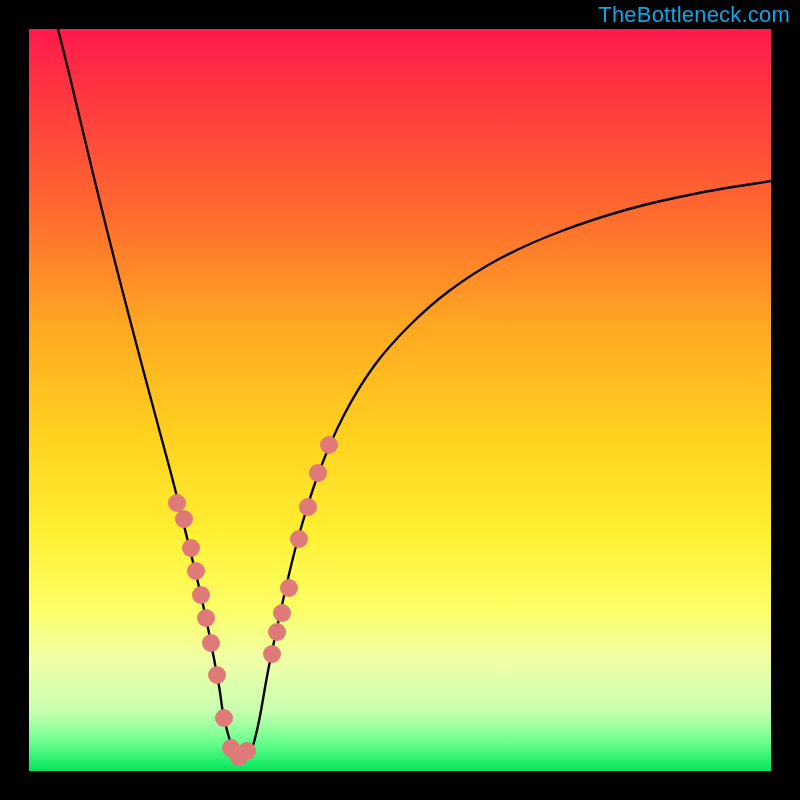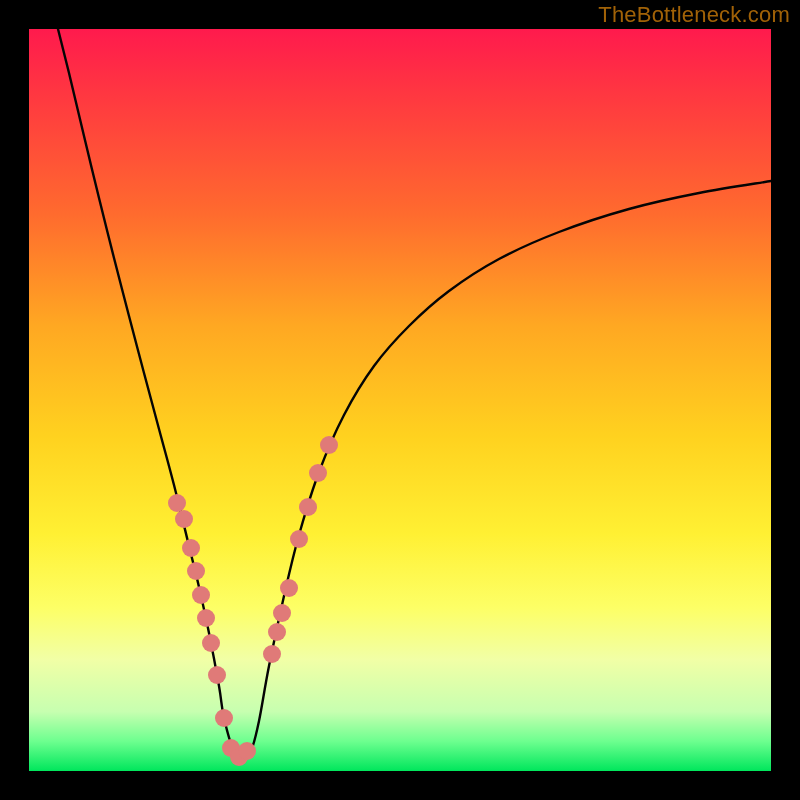--- a/index.html
+++ b/index.html
@@ -49,21 +49,21 @@
   svg.curve-layer {
     position: absolute;
     top: 0; left: 0;
     width: 742px;
     height: 742px;
   }
   .watermark {
     position: absolute;
     top: 2px;
     right: 10px;
-    color: #a16207;
+    color: #0ea5e9;
     font-size: 22px;
     font-weight: 500;
     letter-spacing: 0.2px;
   }
 </style>
 </head>
 <body>
 
 <div class="frame">
   <div class="plot">

